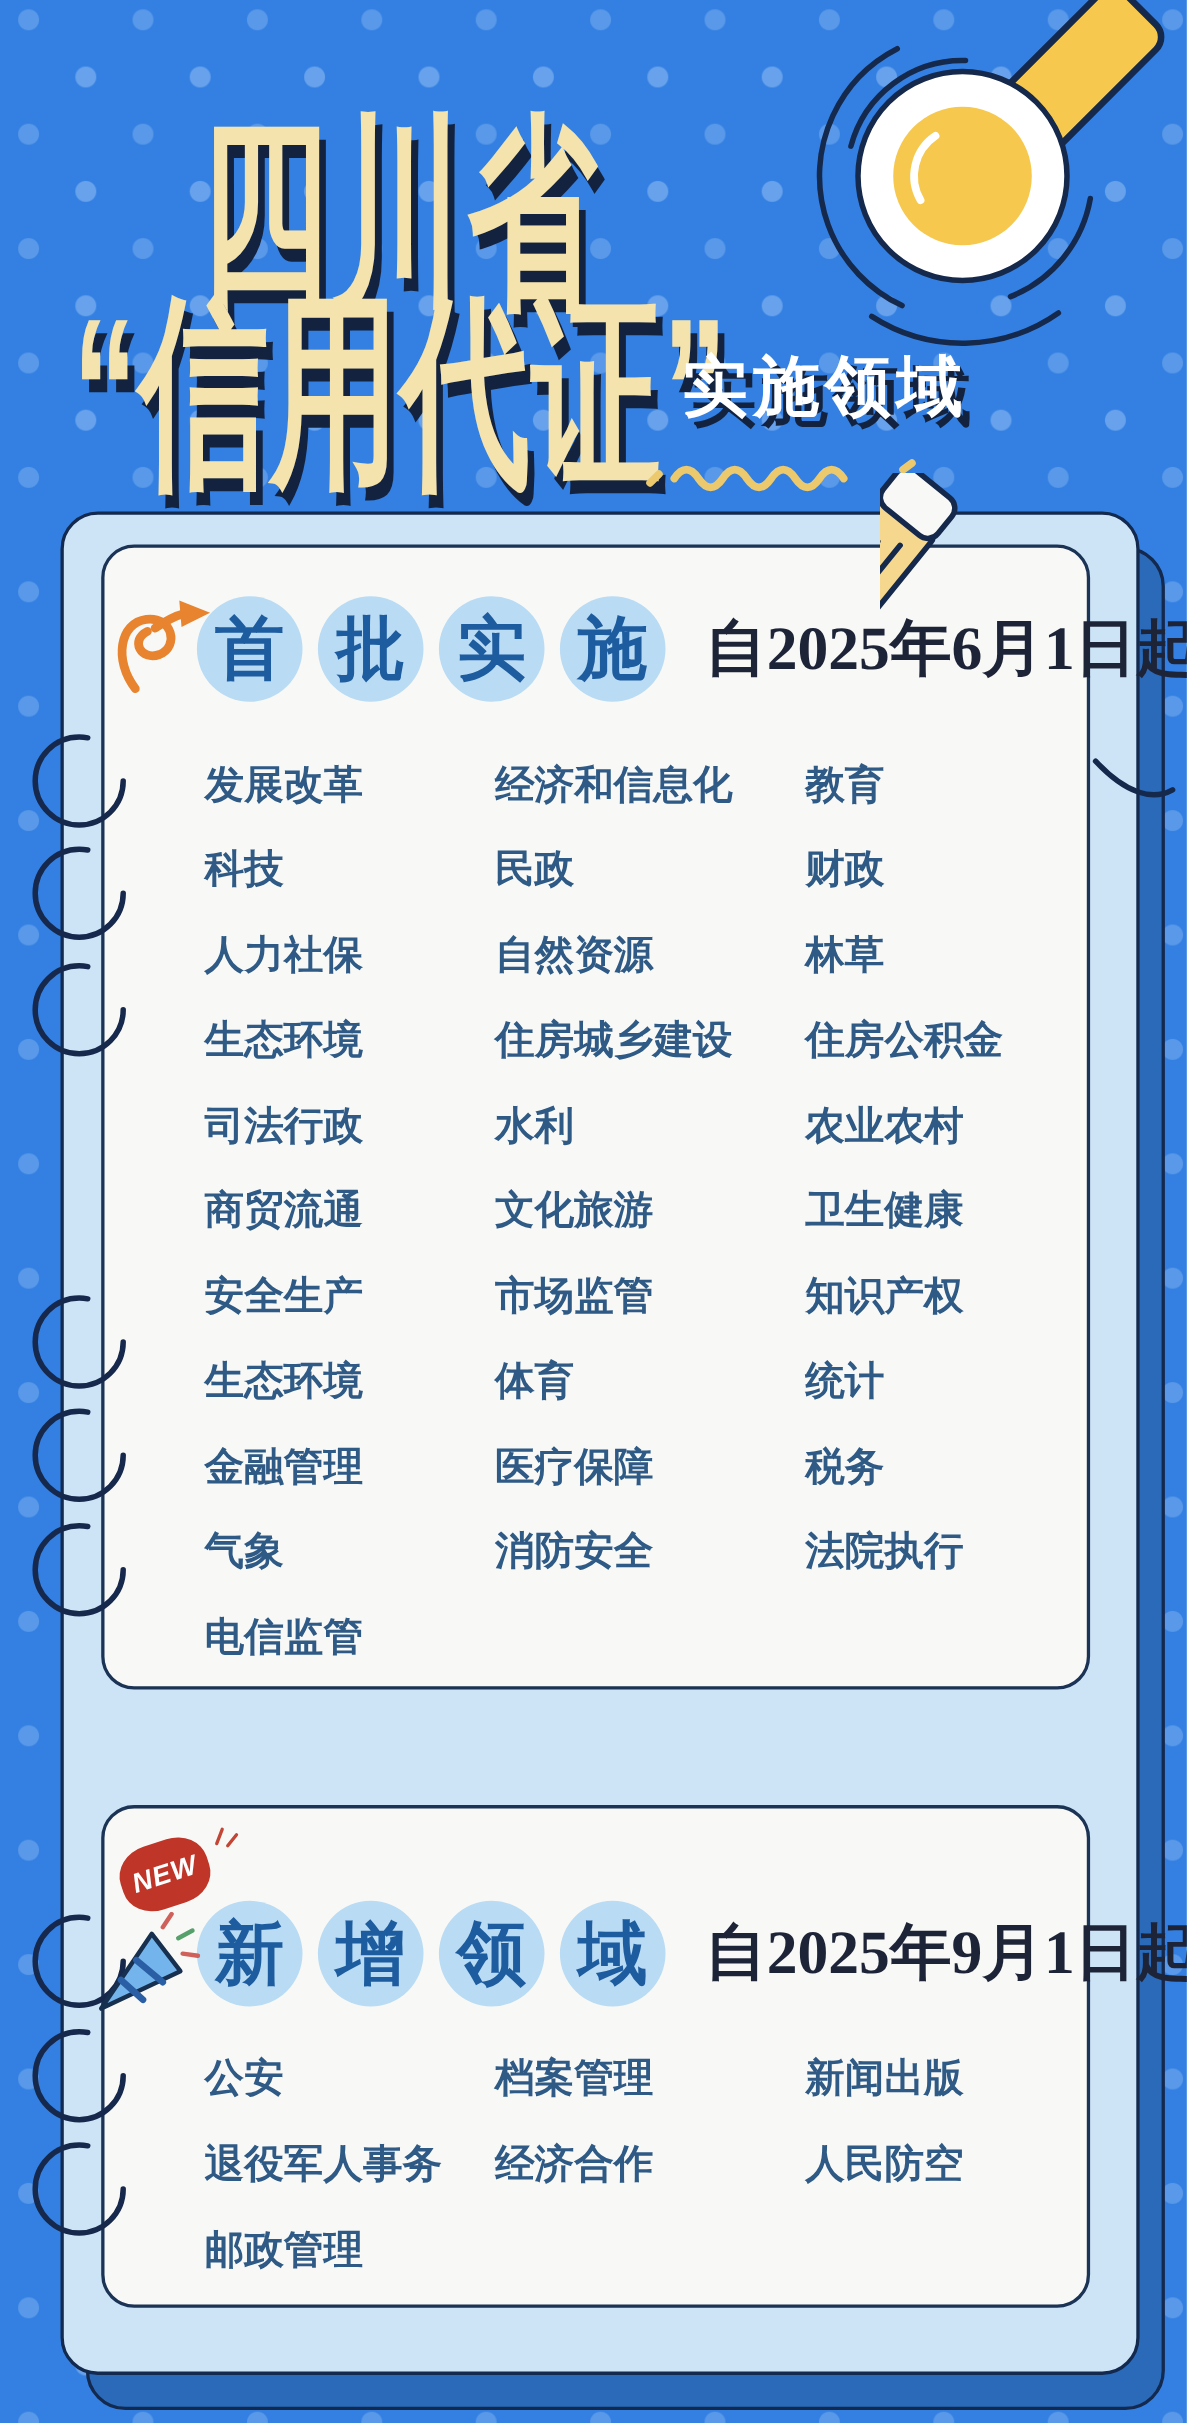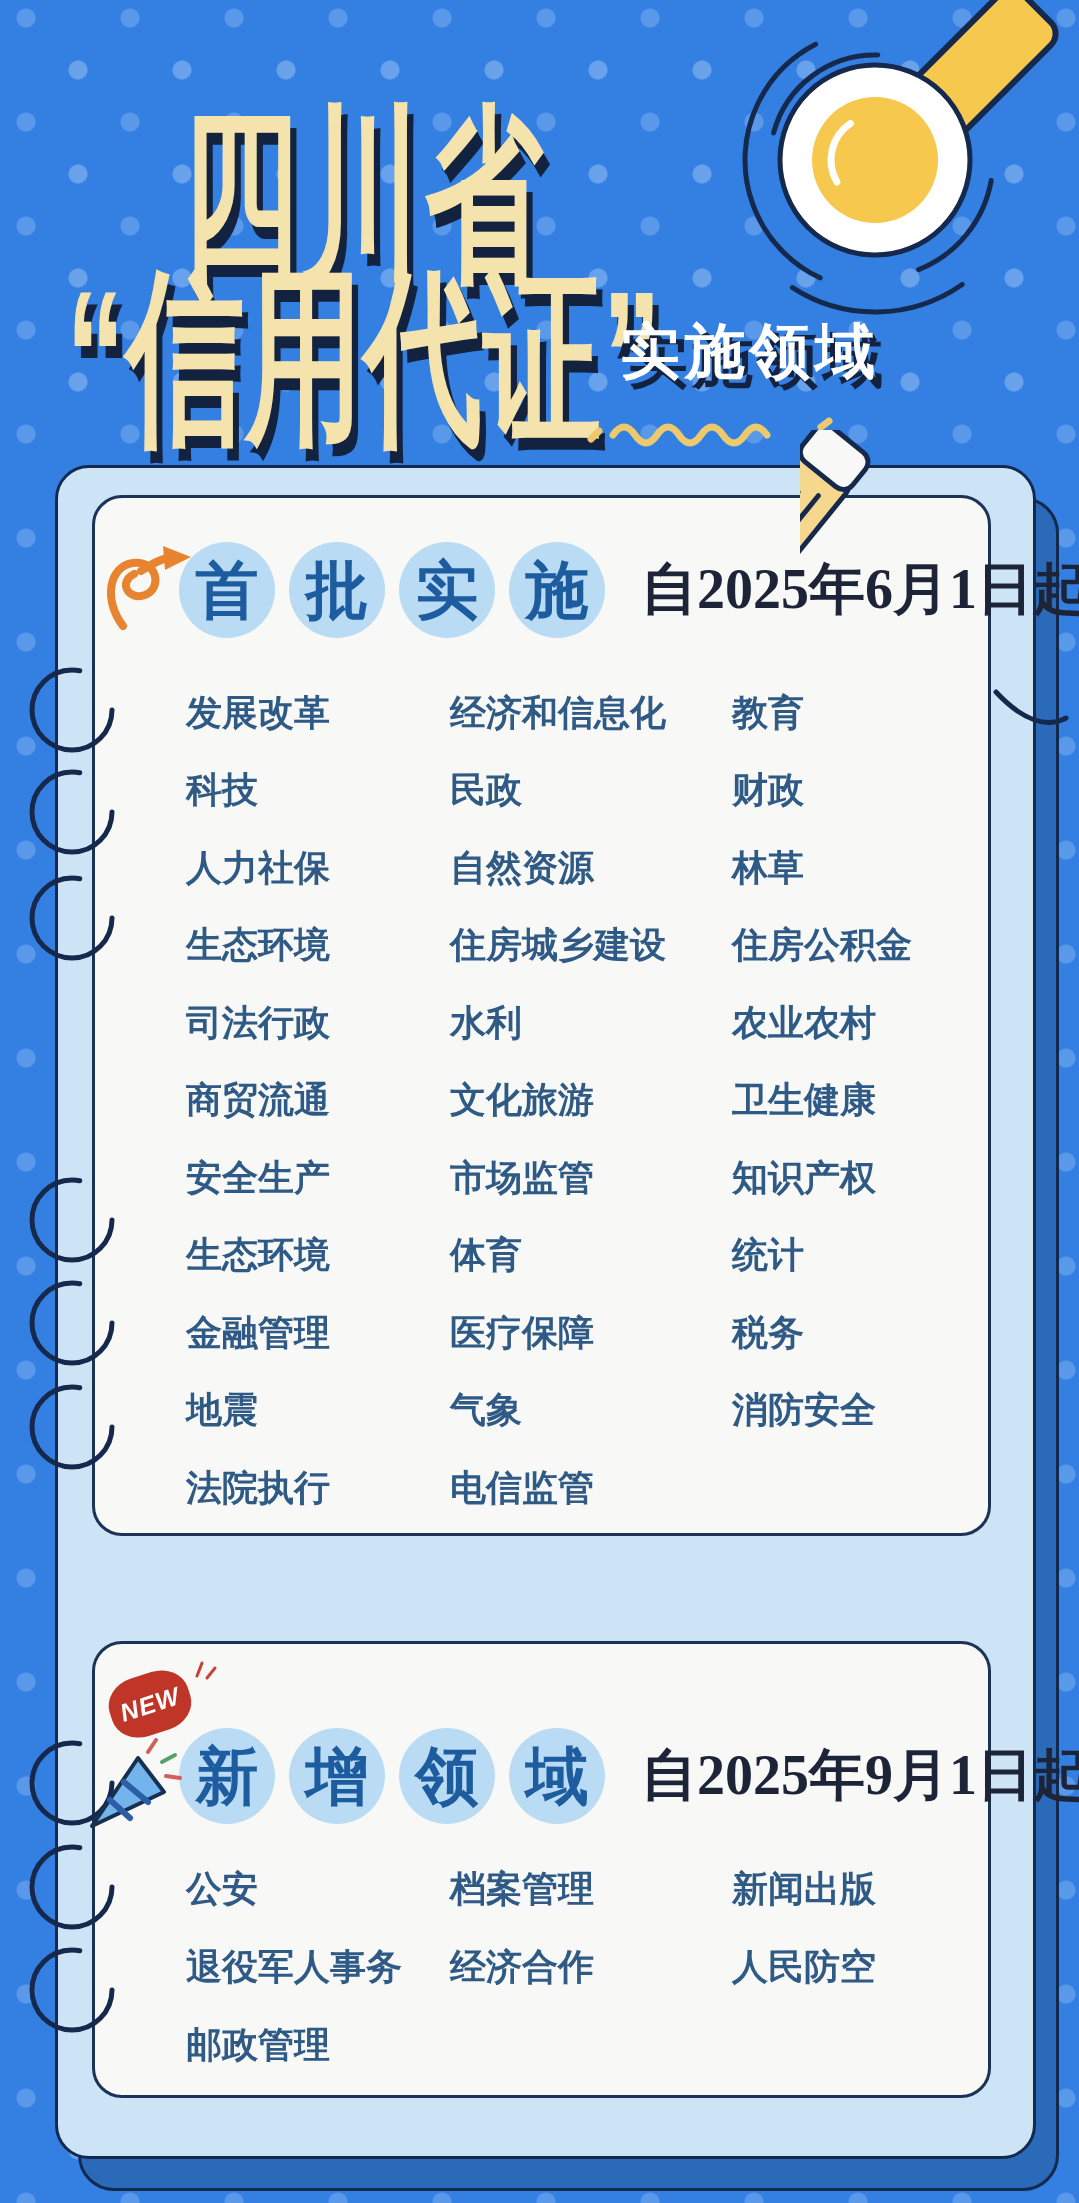--- a/index.html
+++ b/index.html
@@ -130,21 +130,20 @@
         <span class="cell">卫生健康</span>
         <span class="cell">安全生产</span>
         <span class="cell">市场监管</span>
         <span class="cell">知识产权</span>
         <span class="cell">生态环境</span>
         <span class="cell">体育</span>
         <span class="cell">统计</span>
         <span class="cell">金融管理</span>
         <span class="cell">医疗保障</span>
         <span class="cell">税务</span>
-        <span class="cell">地震</span>
         <span class="cell">气象</span>
         <span class="cell">消防安全</span>
         <span class="cell">法院执行</span>
         <span class="cell">电信监管</span>
       </div>
     </div>
 
     <div class="card-inner card2">
       <div class="badge">
         <span>NEW</span>

